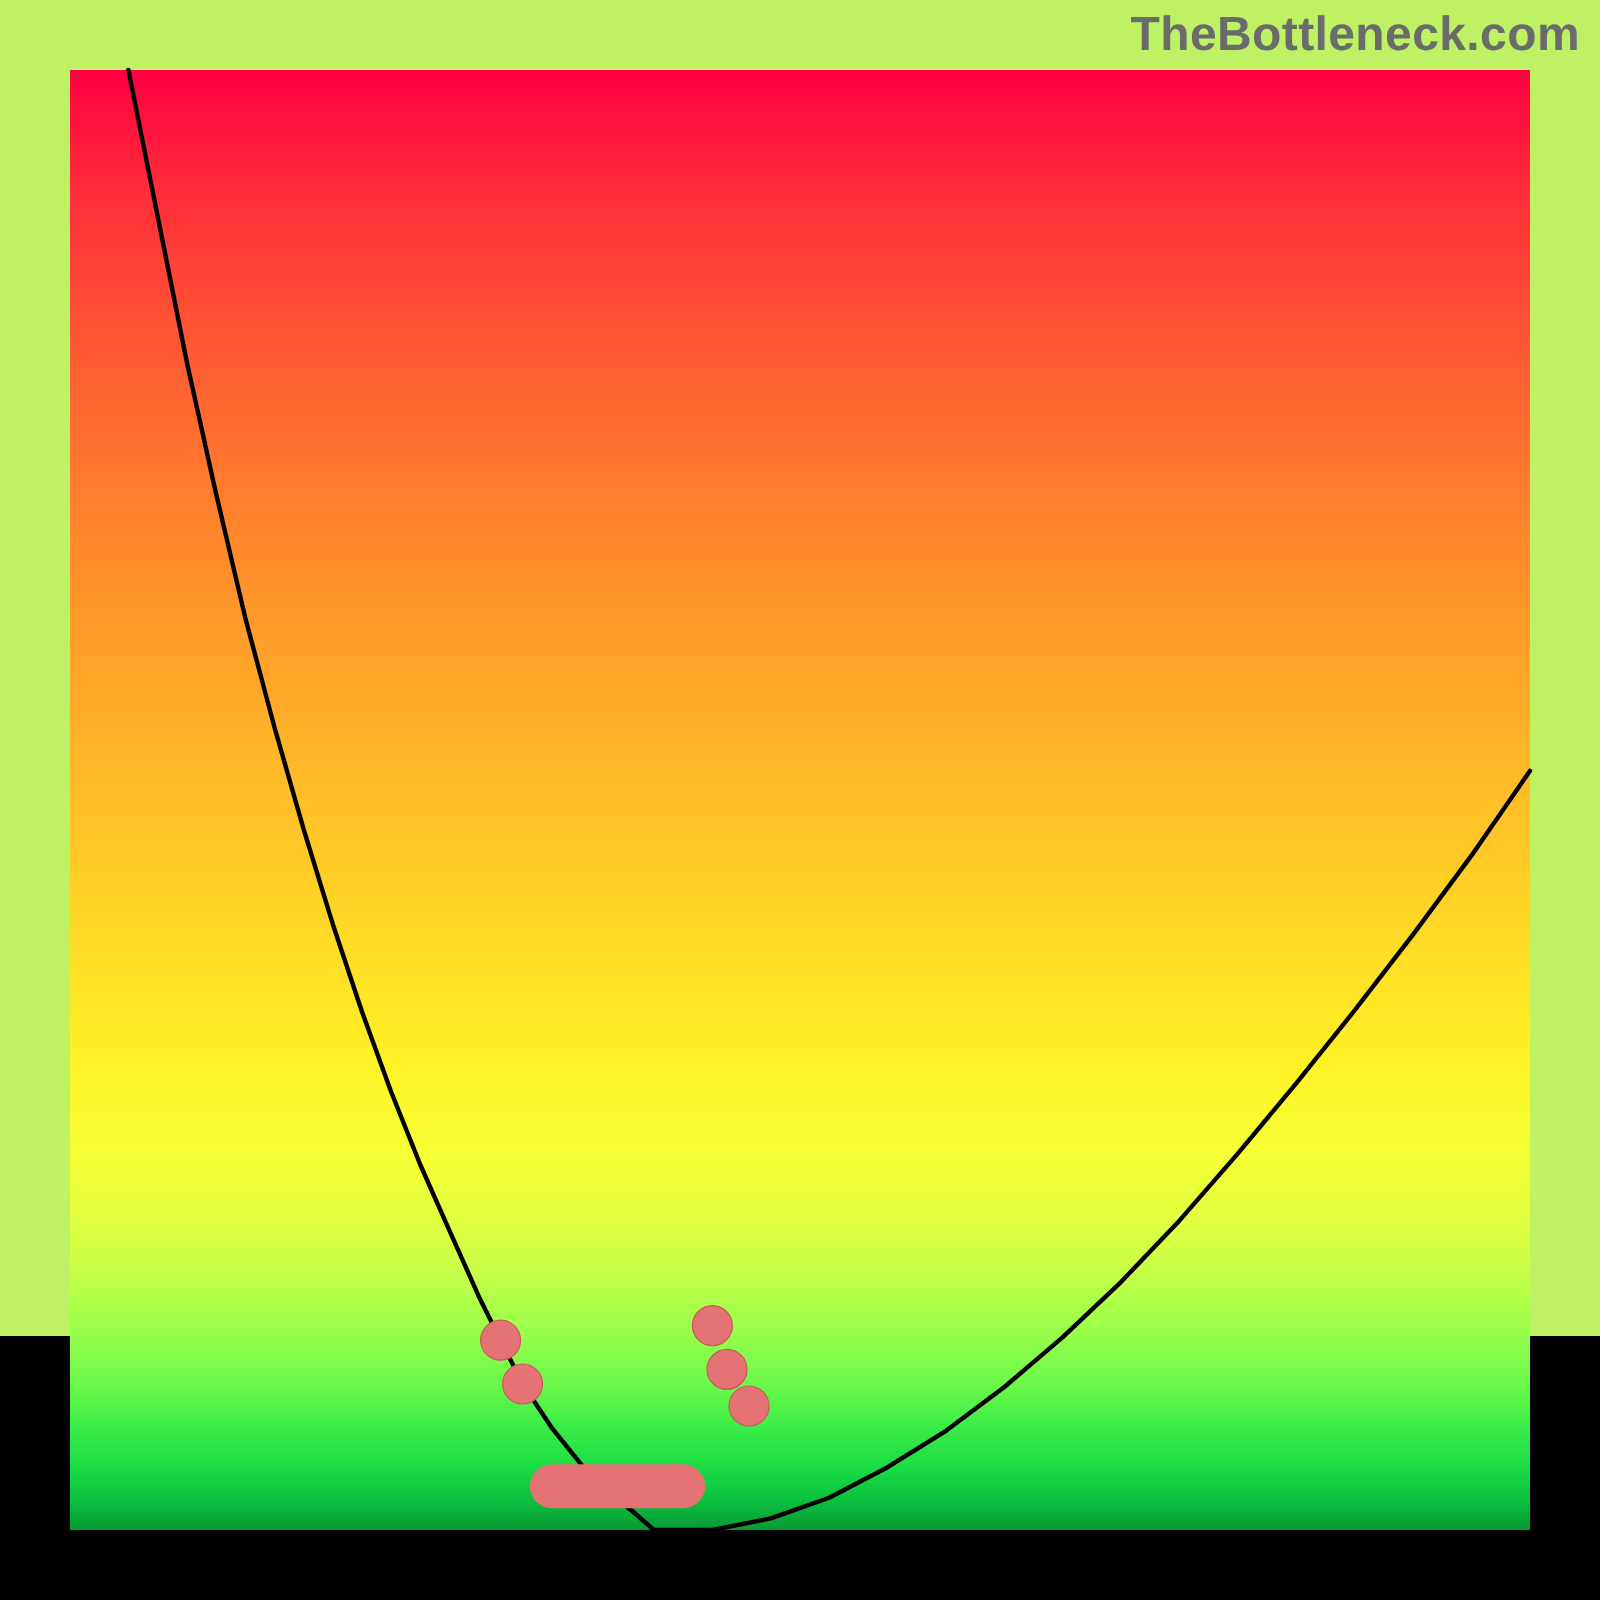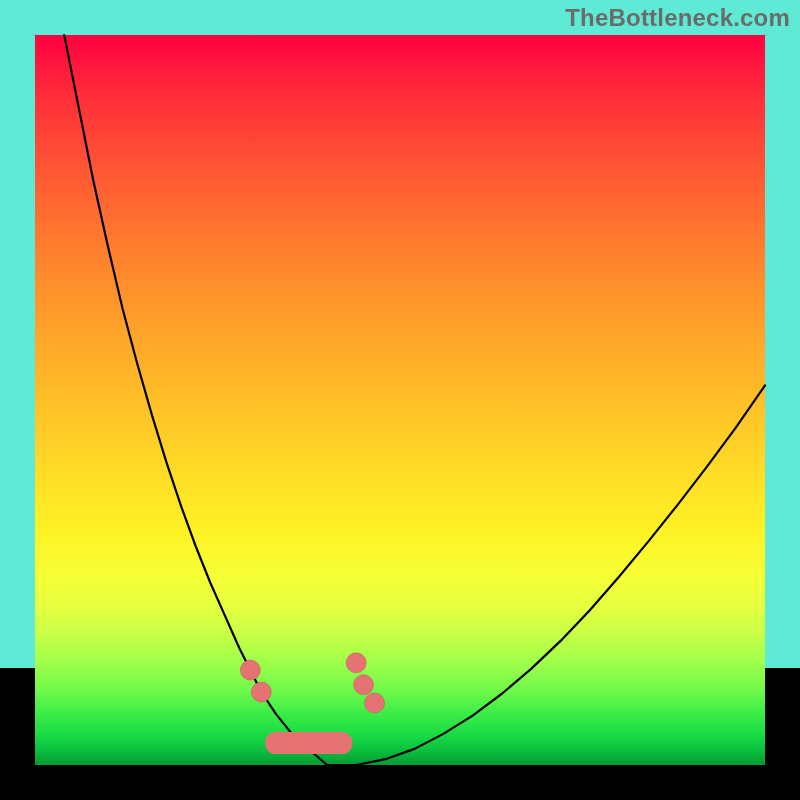--- a/index.html
+++ b/index.html
@@ -8,21 +8,21 @@
     width: 800px;
     height: 800px;
     background: #000;
     overflow: hidden;
     font-family: Arial, Helvetica, sans-serif;
   }
   .frame {
     position: relative;
     width: 800px;
     height: 668px;
-    background: #5eead4;
+    background: #bef264;
   }
   .watermark {
     position: absolute;
     top: 4px;
     right: 10px;
     color: #6b6b6b;
     font-size: 24px;
     font-weight: 600;
     letter-spacing: 0.2px;
     font-family: Arial, Helvetica, sans-serif;

